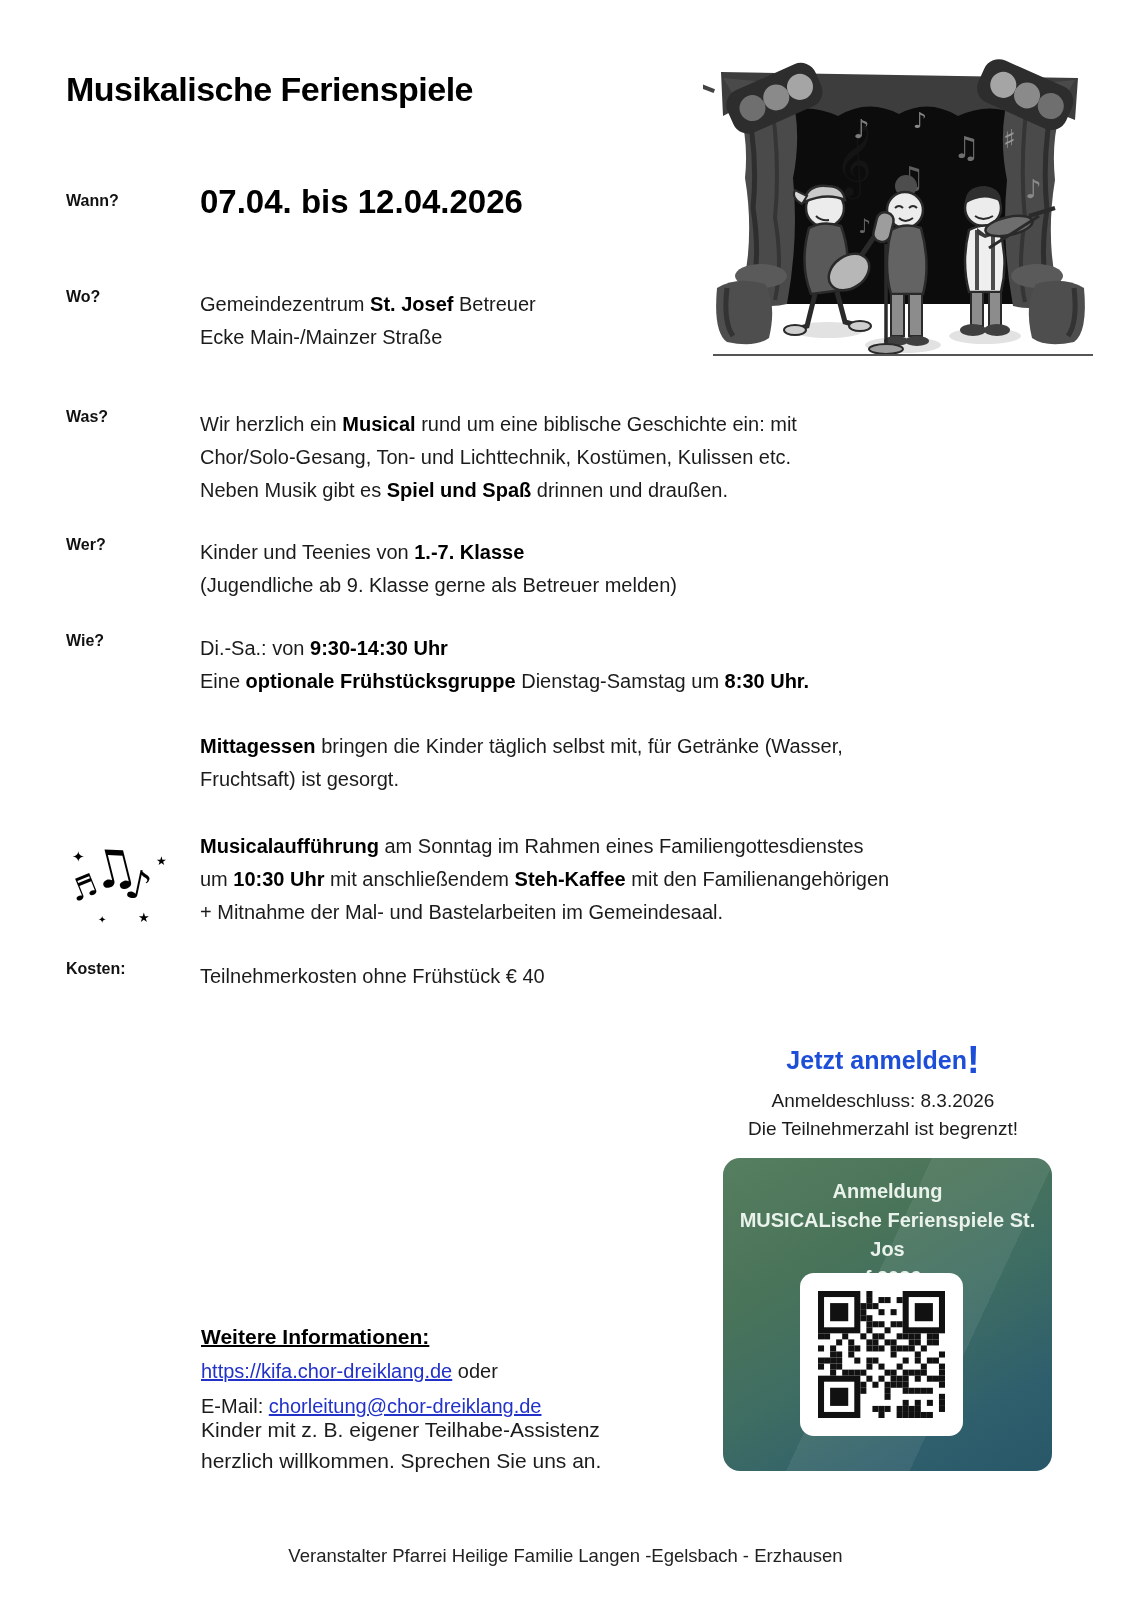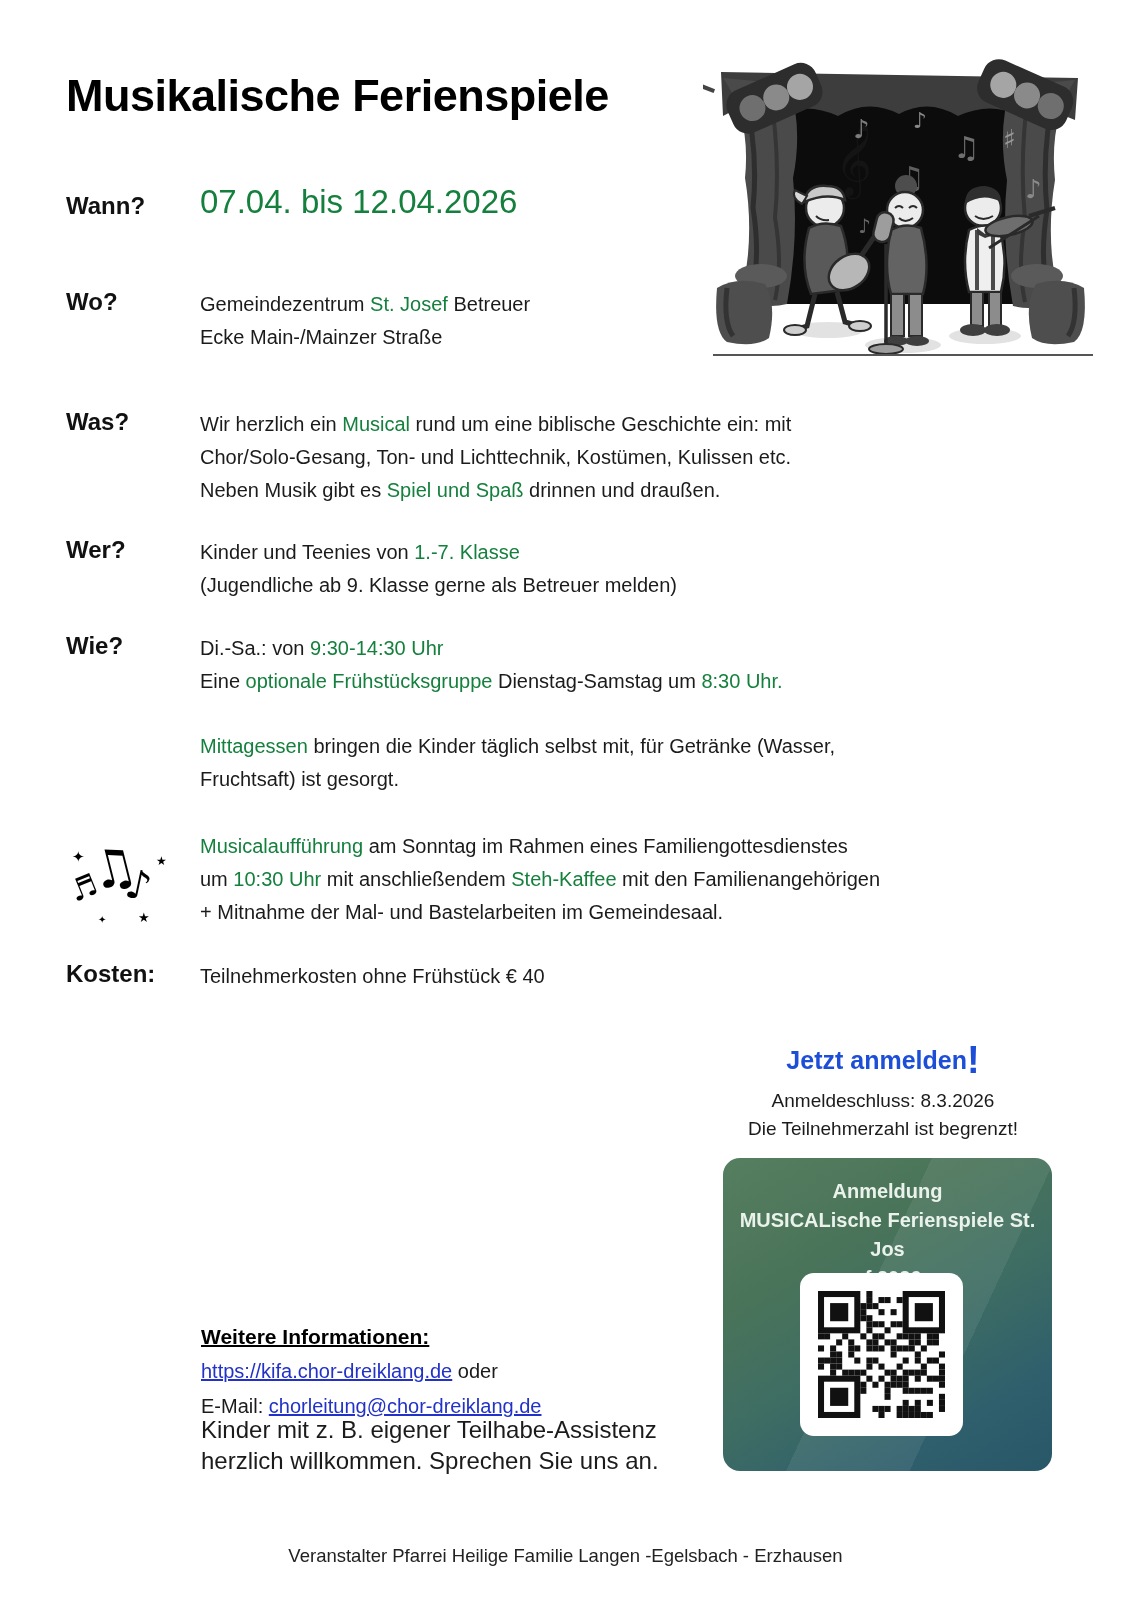--- a/index.html
+++ b/index.html
@@ -2,33 +2,33 @@
 <html lang="de" style="--link: #2232c8; --card-top: #567e60; --card-bottom: #285769; --card-text: #eaf2ec;"><head>
 <meta charset="utf-8">
 <style>
   html,body{margin:0;padding:0;background:#fff;}
   .page{
     position:relative;width:1131px;height:1600px;background:#ffffff;
     font-family:"Liberation Sans","DejaVu Sans",sans-serif;color:#1b1b1b;overflow:hidden;
   }
   .title{
     position:absolute;left:66px;top:70px;margin:0;
-    font-size:45px;font-weight:700;letter-spacing:-.5px;color:#000;
+    font-size:34px;font-weight:700;letter-spacing:-.5px;color:#000;
   }
   
   .row{position:absolute;left:0;width:100%;}
   .label{
     position:absolute;left:66px;top:0;width:125px;
-    font-size:24px;font-weight:700;color:#111;
+    font-size:16px;font-weight:700;color:#111;
   }
   .content{
     position:absolute;left:200px;top:0;width:790px;
     font-size:20px;line-height:33px;color:#1b1b1b;
   }
-  .content b{font-weight:400;color:#15803d;}
+  .content b{font-weight:700;color:#000000;}
   .line{min-height:33px;}
   .date-line{font-size:33px;line-height:40px;font-weight:700;color:#000;}
   
   .music-icon{position:absolute;left:68px;top:836px;width:108px;height:100px;}
   .music-icon span{position:absolute;color:#000;font-family:"DejaVu Sans",sans-serif;}
   .mi-a{font-size:52px;left:22px;top:2px;transform:rotate(-14deg);}
   .mi-b{font-size:40px;left:58px;top:26px;transform:rotate(12deg);}
   .mi-c{font-size:30px;left:2px;top:34px;transform:rotate(-22deg);}
   .mi-d{font-size:15px;left:4px;top:12px;}
   .mi-e{font-size:12px;left:88px;top:18px;}
@@ -54,21 +54,21 @@
   }
   .qr-box{
     position:absolute;left:77px;top:115px;width:163px;height:163px;
     background:#fff;border-radius:14px;
   }
   .qr-box svg{position:absolute;left:18px;top:18px;}
   
   .info{position:absolute;left:201px;top:1272px;width:480px;font-size:20px;line-height:35px;}
   .info-heading{font-size:21px;font-weight:700;text-decoration:underline;text-decoration-thickness:2px;color:#000;margin-top:47px;}
   .link{color:var(--link,#2232c8);text-decoration:underline;cursor:pointer;}
-  .note{position:absolute;left:201px;top:1414px;width:480px;font-size:24px;line-height:31px;}
+  .note{position:absolute;left:201px;top:1414px;width:480px;font-size:21px;line-height:31px;}
   
   .footer{position:absolute;left:0;top:1545px;width:100%;text-align:center;font-size:18.5px;color:#222;}
   
   .stage{position:absolute;left:703px;top:58px;}
 </style>
 </head>
 <body>
 
 <div class="page">
 

